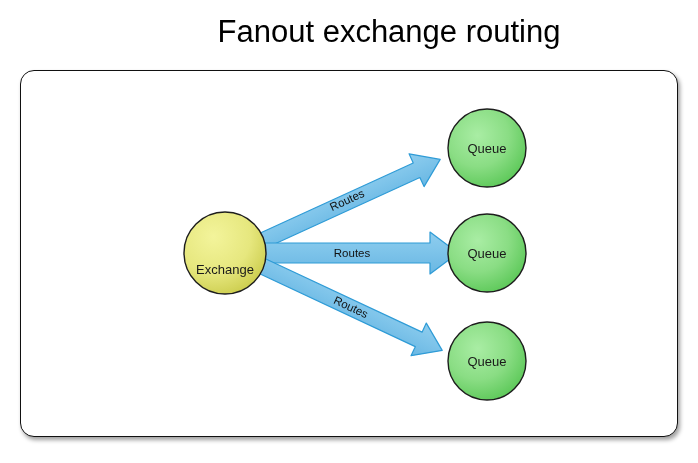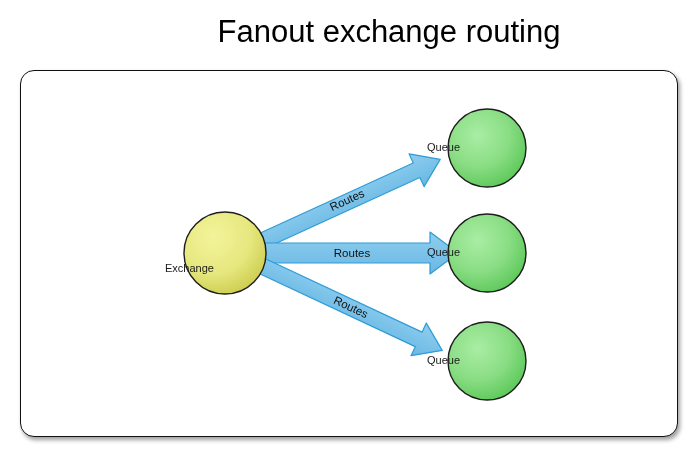--- a/index.html
+++ b/index.html
@@ -46,22 +46,22 @@
     position: absolute;
     left: 0;
     top: 0;
     width: 698px;
     height: 463px;
     pointer-events: none;
   }
 
   .node-label {
     position: absolute;
-    text-align: left;
-    font-size: 11px;
+    text-align: center;
+    font-size: 13px;
     color: #1a1a1a;
     white-space: nowrap;
     pointer-events: none;
   }
 
   .edge-label {
     position: absolute;
     font-size: 11.5px;
     color: #111111;
     white-space: nowrap;

